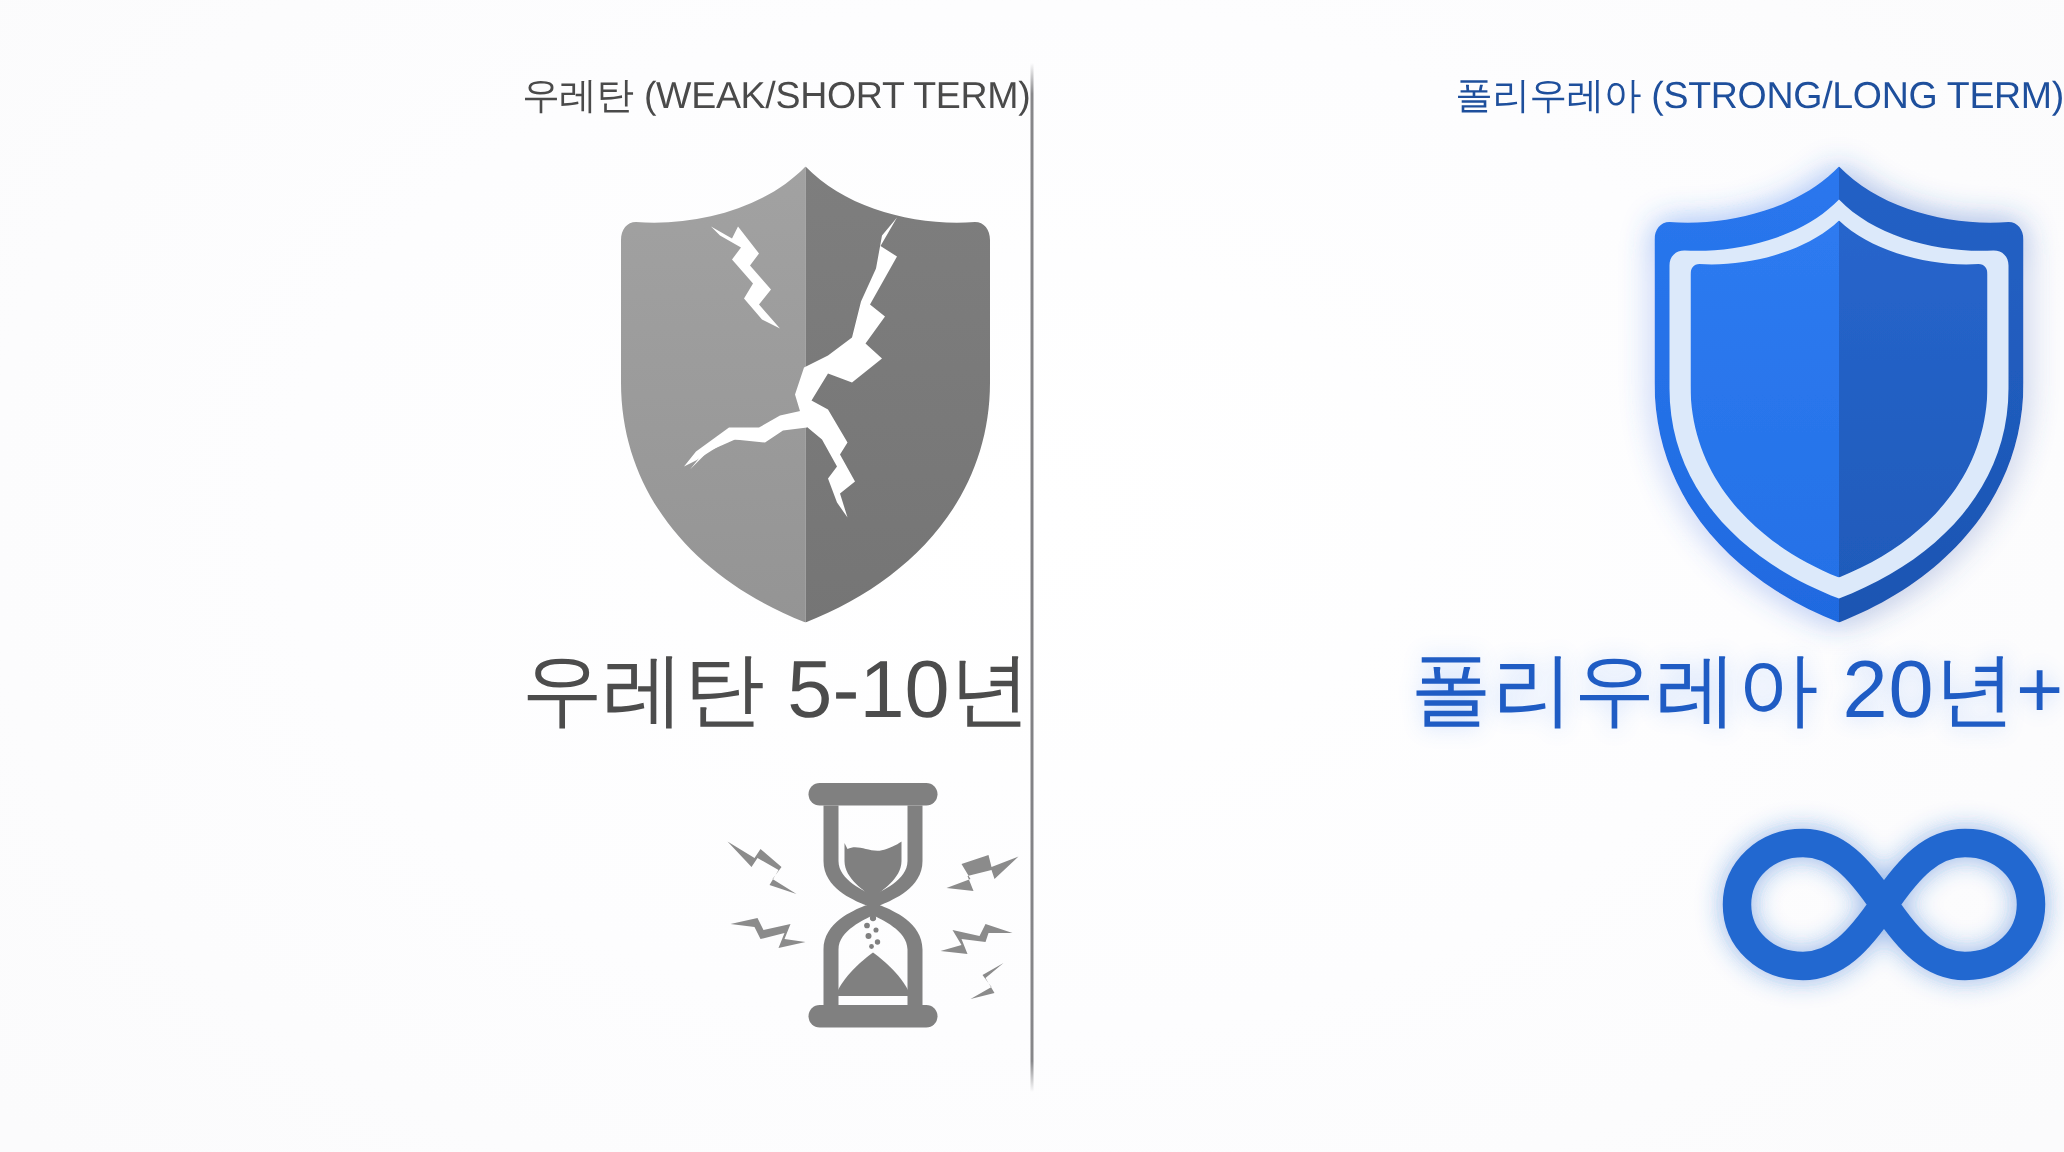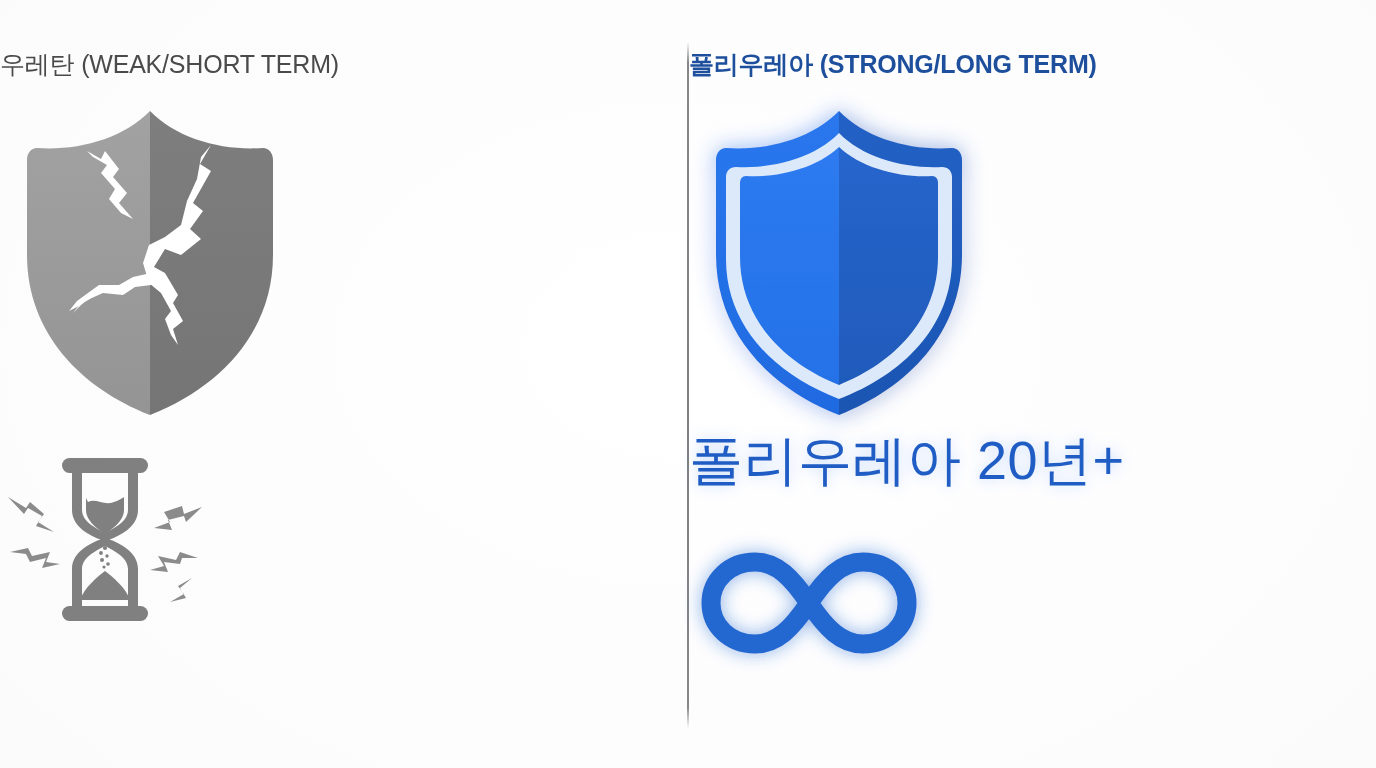--- a/index.html
+++ b/index.html
@@ -37,39 +37,39 @@
         rgba(140,140,140,0) 100%);
   }
 
   
   .panel {
     position: absolute;
     top: 0;
     height: 768px;
     display: flex;
     flex-direction: column;
-    align-items: flex-start;
+    align-items: flex-end;
   }
   .panel-left  { left: 0;    width: 687px; }
   .panel-right { left: 689px; width: 687px; }
 
   .panel-header {
     margin-top: 52px;
     font-size: 25px;
     letter-spacing: -0.2px;
     white-space: nowrap;
     line-height: 1;
   }
   .panel-header.weak {
     color: #4a4a4a;
     font-weight: 400;
   }
   .panel-header.strong {
     color: #1e4f9c;
-    font-weight: 700;
+    font-weight: 400;
   }
 
   
   .shield-wrap {
     margin-top: 26px;
     width: 300px;
     height: 320px;
     display: flex;
     align-items: center;
     justify-content: center;
@@ -177,20 +177,21 @@
                    L 118 170 L 104 178
                    L 84 178 L 62 194
                    L 54 204
                    L 62 200 L 84 186
                    L 104 186 L 118 178
                    L 136 174 Z" fill="#ffffff"></path>
         </g>
       </svg>
     </div>
 
+    <div class="big-label weak">우레탄 5-10년</div>
 
     <div class="bottom-icon">
       <svg width="210" height="175" viewBox="0 0 210 175" aria-hidden="true">
         <g fill="#808080">
 
           <rect x="62" y="6" width="86" height="15" rx="7.5"></rect>
 
           <rect x="62" y="154" width="86" height="15" rx="7.5"></rect>
 
           <path d="M72 21

